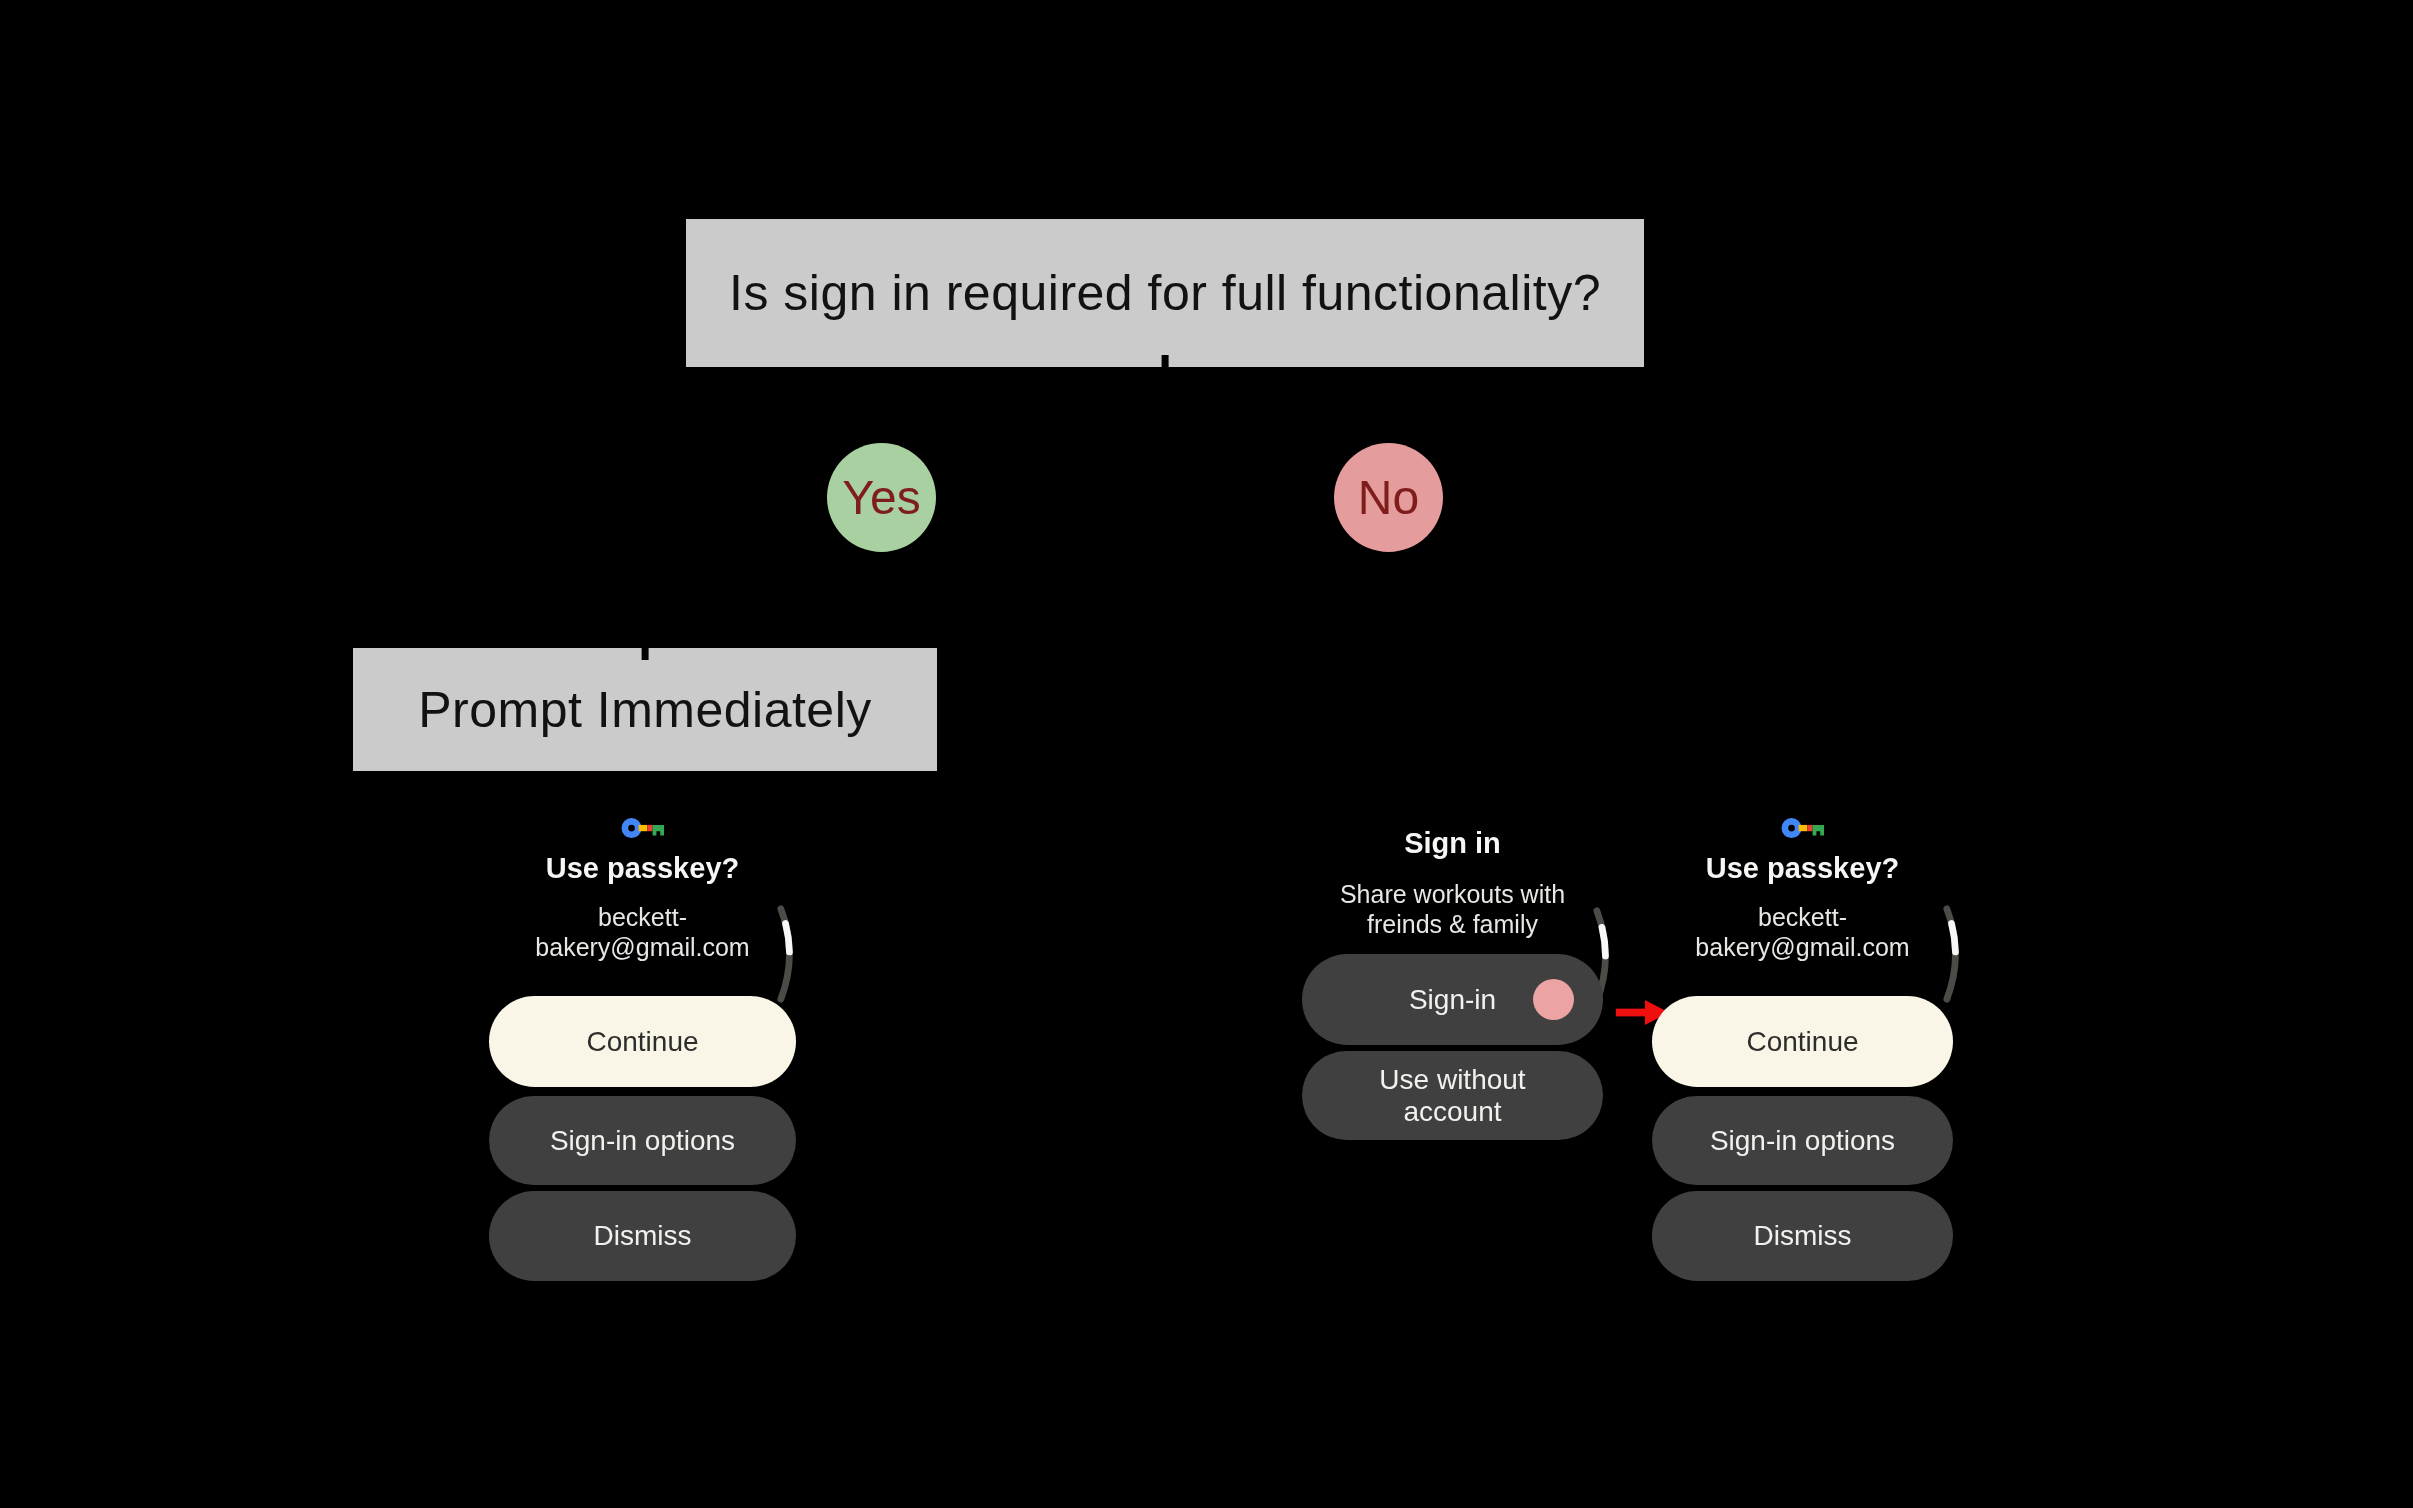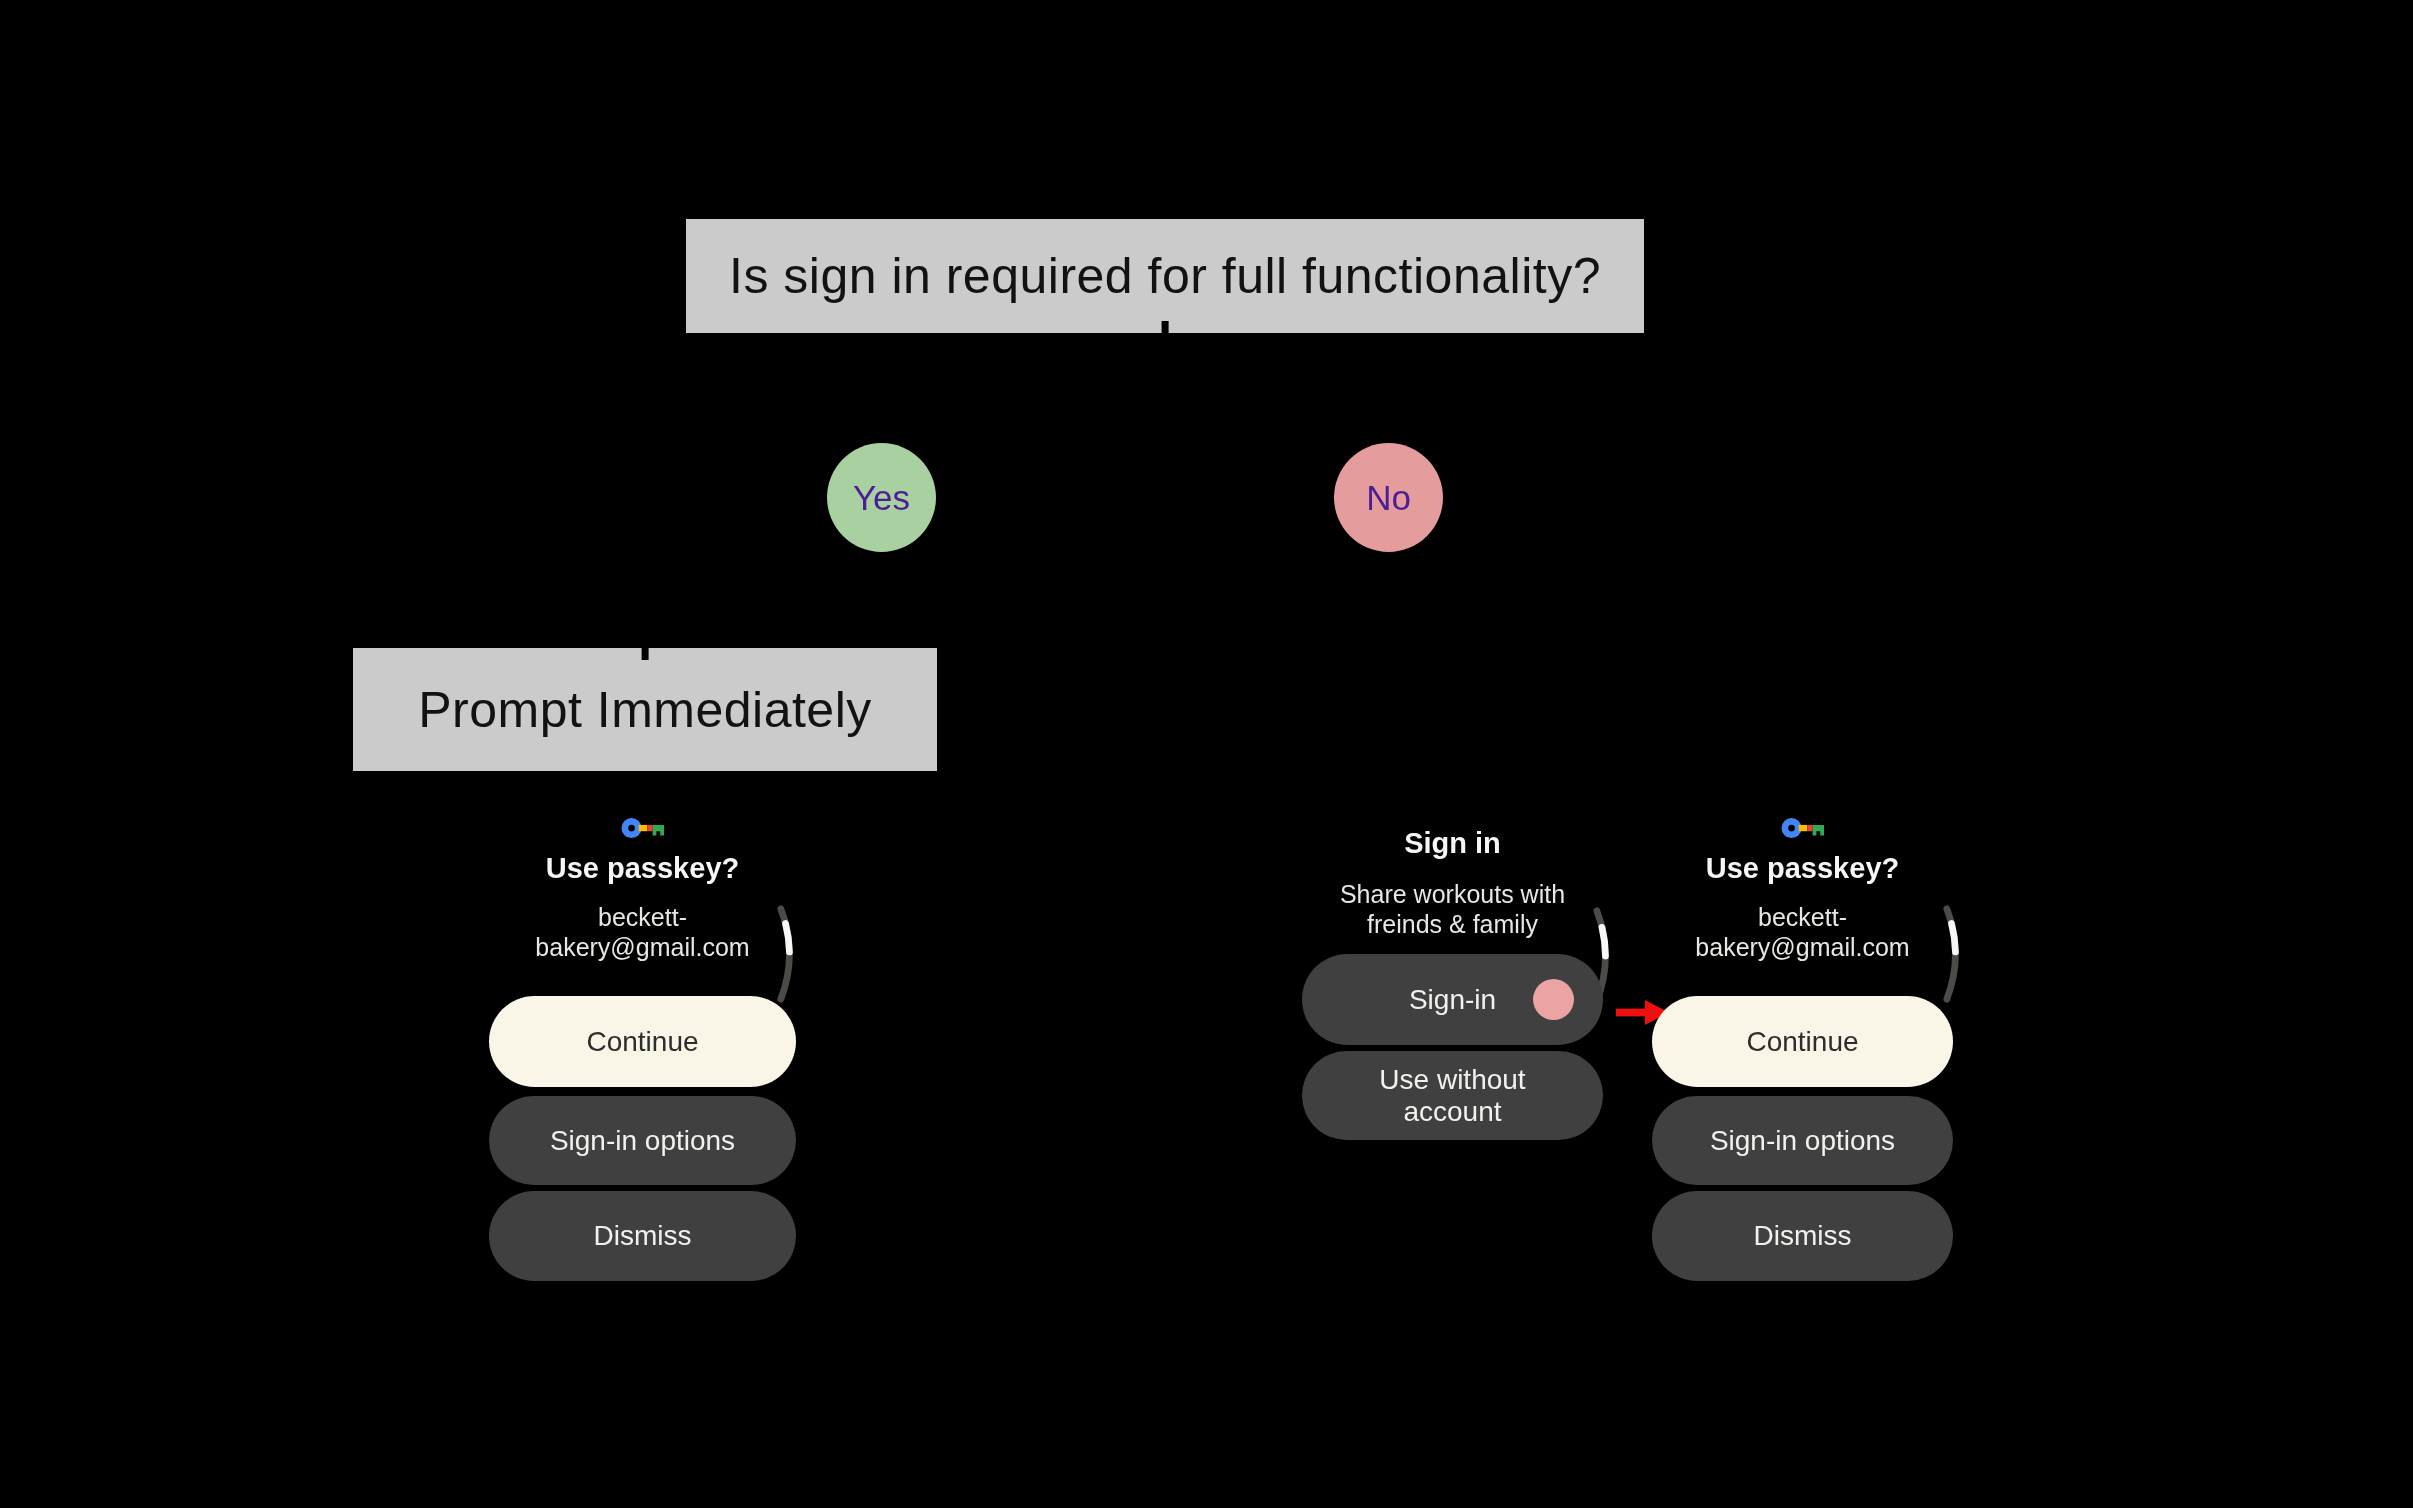--- a/index.html
+++ b/index.html
@@ -30,22 +30,22 @@
     background: #000;
   }
   .decision-circle {
     position: absolute;
     width: 109px;
     height: 109px;
     border-radius: 50%;
     display: flex;
     align-items: center;
     justify-content: center;
-    font-size: 35px;
-    color: #4c1d95;
+    font-size: 48px;
+    color: #7f1d1d;
   }
   .circle-yes { left: 827px; top: 443px; background: #a9d0a1; }
   .circle-no  { left: 1334px; top: 443px; background: #e59c9c; }
 
   .watch {
     position: absolute;
     color: #f5f5f3;
   }
   .watch-icon {
     position: absolute;
@@ -101,21 +101,21 @@
     border-radius: 50%;
     background: #eba3a3;
   }
   .red-arrow { position: absolute; left: 1612px; top: 993px; width: 60px; height: 39px; }
 </style>
 </head>
 <body>
 
 <div id="stage">
 
-  <div class="gray-box" style="left:686px; top:219px; width:958px; height:114px;">
+  <div class="gray-box" style="left:686px; top:219px; width:958px; height:148px;">
     <span>Is sign in required for full functionality?</span>
     <div class="connector-stub" style="bottom:0;"></div>
   </div>
 
   <div class="decision-circle circle-yes">
     <span>Yes</span>
   </div>
   <div class="decision-circle circle-no">
     <span>No</span>
   </div>

